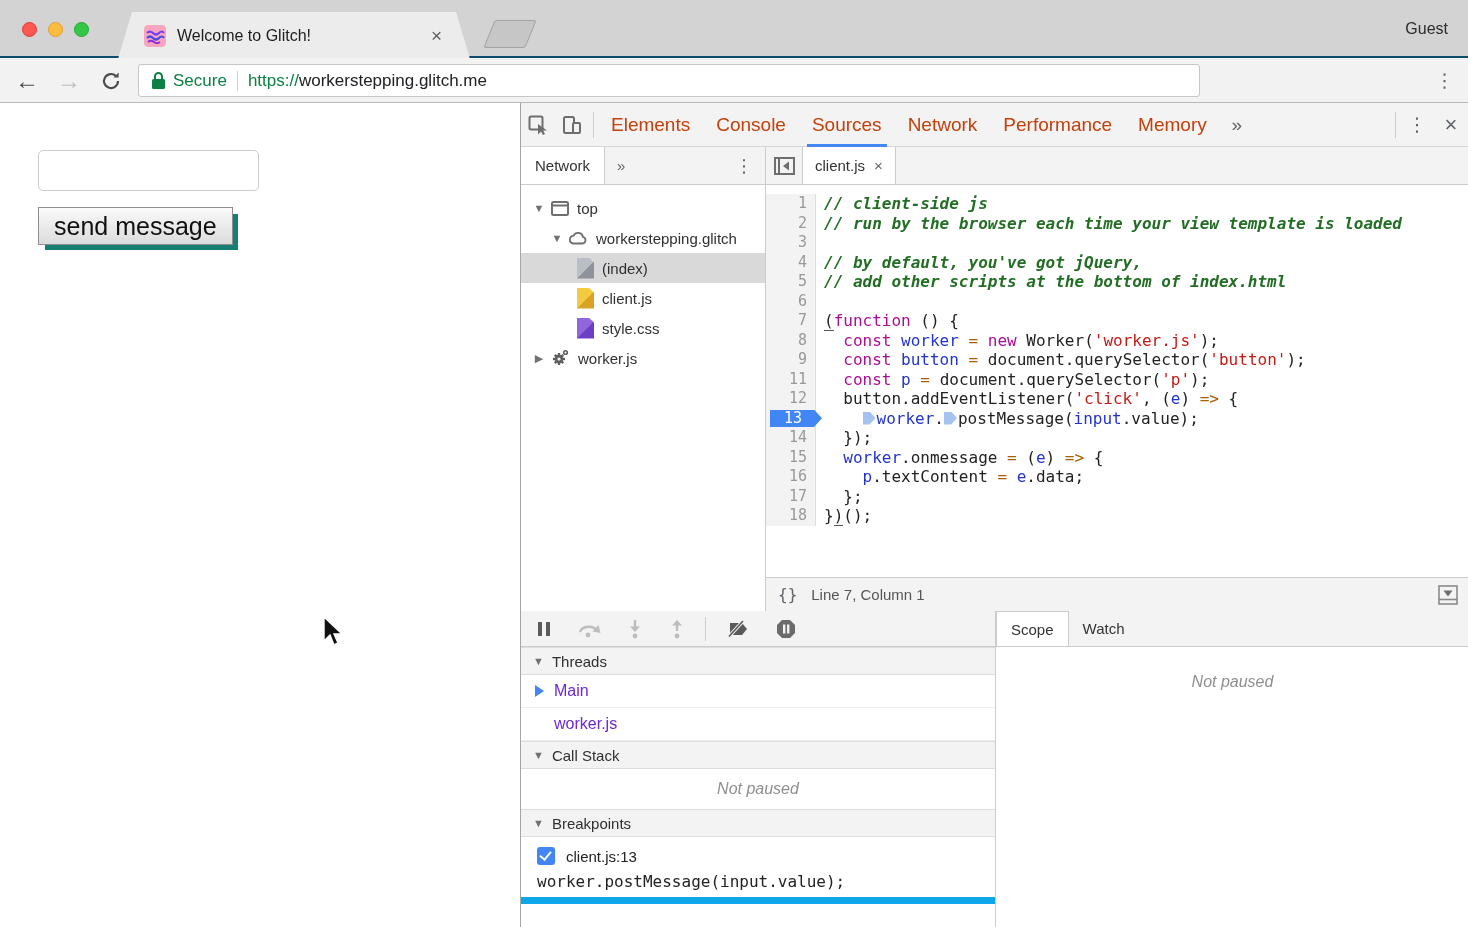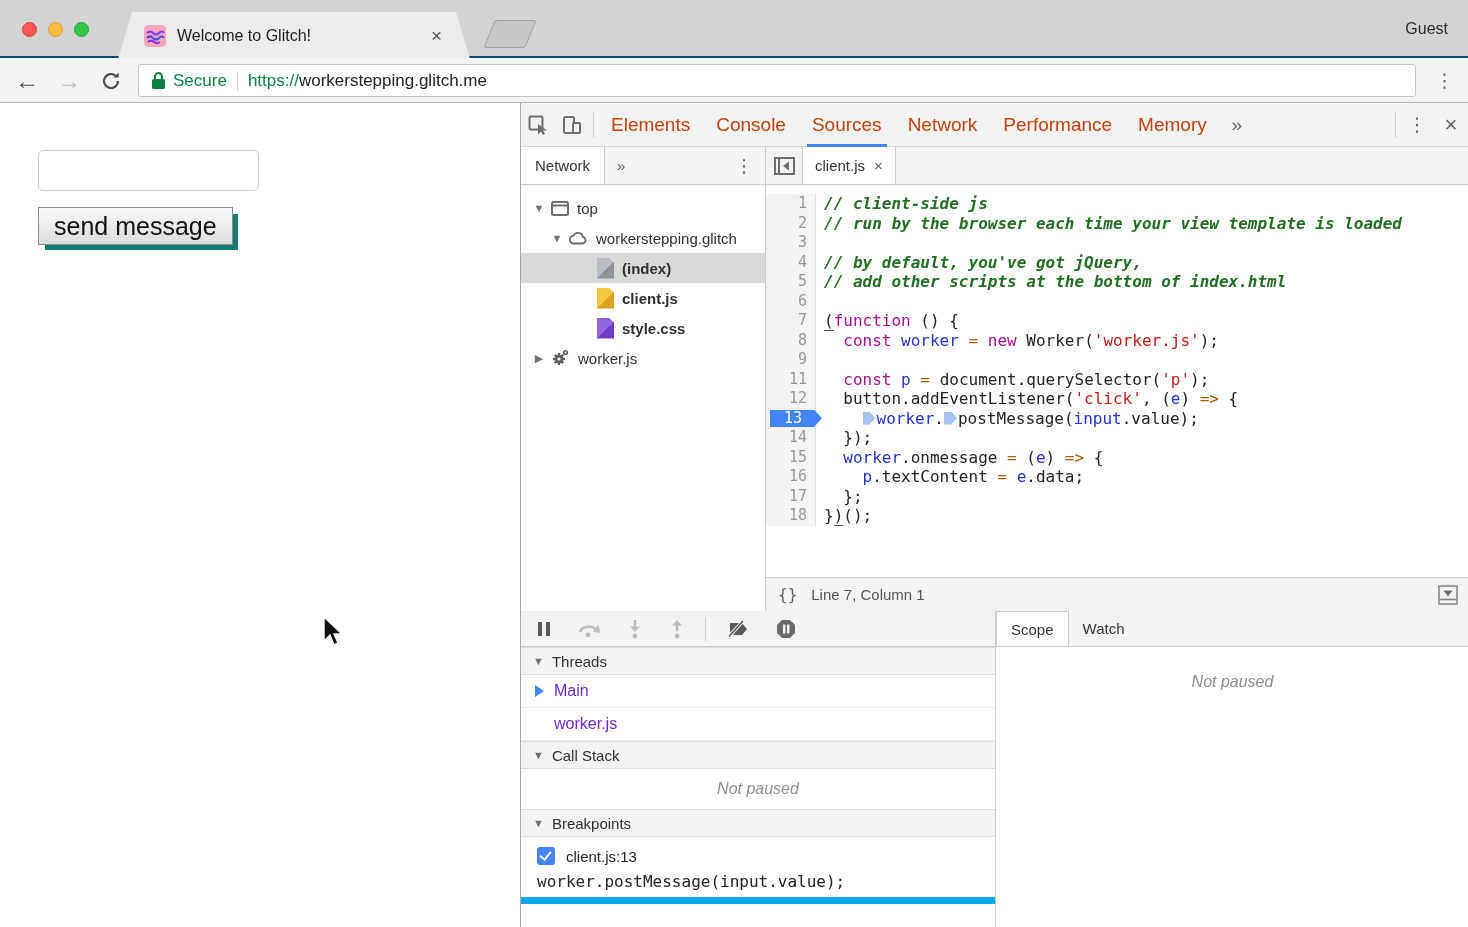--- a/index.html
+++ b/index.html
@@ -20,21 +20,21 @@
   .tab-title { font-size:16px; color:#1d1d1d; flex:1; white-space:nowrap; overflow:hidden; }
   .tab-close { font-size:19px; color:#5d5d5d; padding:0 2px; cursor:default; }
   .newtab { position:absolute; left:489px; top:20px; width:42px; height:28px; background:#c6c6c6; border:1px solid #a2a2a2; border-radius:3px; transform:skewX(-22deg); }
   .guest { position:absolute; right:20px; top:0; height:58px; line-height:58px; font-size:16px; color:#2b2b2b; }
 
   .toolbar { position:absolute; left:0; top:58px; width:100%; height:45px; background:#f2f2f2; border-bottom:1px solid #b9b9b9; }
   .navbtn { position:absolute; top:0; height:45px; display:flex; align-items:center; justify-content:center; width:34px; font-size:24px; }
   .navbtn.back { left:10px; color:#4c4c4c; }
   .navbtn.fwd  { left:52px; color:#bcbcbc; }
   .navbtn.reload { left:94px; }
-  .urlbar { position:absolute; left:138px; top:6px; height:33px; width:1278px; background:#fff; border:1px solid #c6c6c6; border-radius:3px; display:flex; align-items:center; padding:0 12px; }
+  .urlbar { position:absolute; left:138px; top:6px; height:33px; width:1062px; background:#fff; border:1px solid #c6c6c6; border-radius:3px; display:flex; align-items:center; padding:0 12px; }
   .secure-label { color:#0b8043; font-size:17px; margin:0 10px 0 7px; }
   .url-sep { width:1px; height:20px; background:#d0d0d0; margin-right:10px; }
   .url-text { font-size:17px; color:#202124; white-space:nowrap; }
   .url-text .scheme { color:#0b8043; }
   .browser-kebab { position:absolute; right:14px; top:0; height:45px; display:flex; align-items:center; font-size:19px; color:#5f6368; letter-spacing:0; }
 
   
   .page { position:absolute; left:0; top:103px; width:520px; height:824px; background:#fff; }
   .page-input { position:absolute; left:38px; top:47px; width:221px; height:41px; border:1px solid #ccc; border-radius:5px; background:#fff; font-size:18px; padding:0 8px; }
   .send-btn { position:absolute; left:38px; top:104px; height:38px; padding:0 15px; font-family:"Liberation Sans",sans-serif;
@@ -63,21 +63,21 @@
 
   .tree { padding-top:8px; font-size:15px; color:#303030; }
   .tree-row { height:30px; display:flex; align-items:center; white-space:nowrap; }
   .tree-row.selected { background:#d9d9d9; }
   .tw { width:16px; text-align:center; color:#727272; font-size:11px; flex:none; }
   .tree-label { margin-left:8px; overflow:hidden; }
   .ficon { width:17px; height:21px; flex:none; clip-path:polygon(0 0,68% 0,100% 24%,100% 100%,0 100%); }
   .ficon.gray { background:linear-gradient(135deg,#b9bec4 55%,#8e9399 55%); }
   .ficon.yellow { background:linear-gradient(135deg,#f4ca41 55%,#d9a323 55%); }
   .ficon.purple { background:linear-gradient(135deg,#9166dd 55%,#6e3fc4 55%); }
-  .indent-1 { padding-left:10px; } .indent-2 { padding-left:28px; } .indent-3 { padding-left:76px;font-weight:bold; }
+  .indent-1 { padding-left:10px; } .indent-2 { padding-left:28px; } .indent-3 { padding-left:56px; }
 
   
   .editor { position:absolute; left:245px; top:44px; width:703px; height:464px; }
   .ed-tabbar { height:38px; background:#f3f3f3; border-bottom:1px solid #ccc; display:flex; align-items:center; }
   .collapse-btn { width:36px; height:38px; display:flex; align-items:center; justify-content:center; }
   .file-tab { height:37px; background:#fff; border-left:1px solid #ccc; border-right:1px solid #ccc; display:flex; align-items:center; padding:0 12px; gap:9px; font-size:15px; color:#333; }
   .file-tab .x { color:#5f6368; font-size:15px; }
 
   .code-area { position:absolute; left:0; top:38px; width:703px; height:392px; background:#fff; overflow:hidden; padding-top:9px; }
   .code-line { display:flex; height:19.5px; line-height:19.5px; font-family:"DejaVu Sans Mono",monospace; font-size:16px; }
@@ -307,20 +307,21 @@
             <div class="code-line">
               <span class="gutter">7</span>
               <span class="line-code"><span class="tk-b">(</span><span class="tk-k">function</span><span class="tk-p"> () {</span></span>
             </div>
             <div class="code-line">
               <span class="gutter">8</span>
               <span class="line-code"><span class="tk-p">  </span><span class="tk-k">const</span><span class="tk-p"> </span><span class="tk-v">worker</span><span class="tk-p"> </span><span class="tk-o">=</span><span class="tk-p"> </span><span class="tk-k">new</span><span class="tk-p"> Worker(</span><span class="tk-s">'worker.js'</span><span class="tk-p">);</span></span>
             </div>
             <div class="code-line">
               <span class="gutter">9</span>
+              <span class="line-code"><span class="tk-p">  </span><span class="tk-k">const</span><span class="tk-p"> </span><span class="tk-v">button</span><span class="tk-p"> </span><span class="tk-o">=</span><span class="tk-p"> document.querySelector(</span><span class="tk-s">'button'</span><span class="tk-p">);</span></span>
             </div>
             <div class="code-line">
               <span class="gutter">11</span>
               <span class="line-code"><span class="tk-p">  </span><span class="tk-k">const</span><span class="tk-p"> </span><span class="tk-v">p</span><span class="tk-p"> </span><span class="tk-o">=</span><span class="tk-p"> document.querySelector(</span><span class="tk-s">'p'</span><span class="tk-p">);</span></span>
             </div>
             <div class="code-line">
               <span class="gutter">12</span>
               <span class="line-code"><span class="tk-p">  button.addEventListener(</span><span class="tk-s">'click'</span><span class="tk-p">, (</span><span class="tk-v">e</span><span class="tk-p">) </span><span class="tk-o">=&gt;</span><span class="tk-p"> {</span></span>
             </div>
             <div class="code-line">

